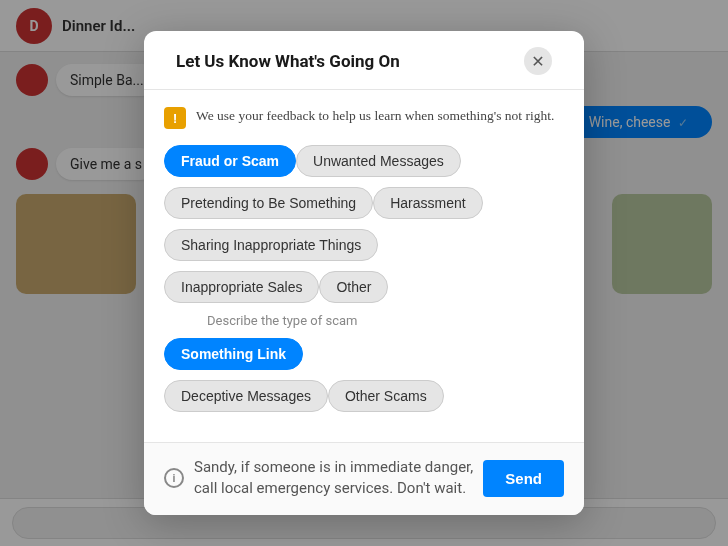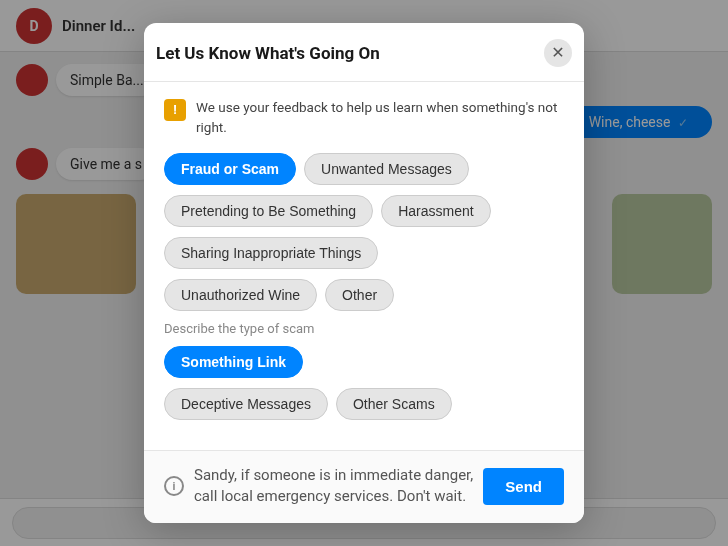--- a/index.html
+++ b/index.html
@@ -168,21 +168,21 @@
       max-width: 95vw;
       box-shadow: 0 8px 40px rgba(0,0,0,0.25);
       overflow: hidden;
       position: relative;
     }
 
     .modal-header {
       display: flex;
       align-items: center;
       justify-content: space-between;
-      padding: 16px 12px 14px;
+      padding: 16px 32px 14px;
       border-bottom: 1px solid #e5e5e5;
     }
 
     .modal-title {
       font-size: 17px;
       font-weight: 700;
       color: #1a1a1a;
     }
 
     .close-btn {
@@ -222,26 +222,27 @@
       font-weight: bold;
       font-size: 13px;
       flex-shrink: 0;
       margin-top: 1px;
     }
 
     .info-text {
       font-size: 13.5px;
       color: #444;
       line-height: 1.45;
+      font-family: Liberation Serif, serif;
     }
 
     .tag-group {
       display: flex;
       flex-wrap: wrap;
-      gap: 8px;
+      gap: 0;
       margin-bottom: 10px;
     }
 
     .tag {
       border: 1.5px solid #ccc;
       border-radius: 20px;
       padding: 7px 16px;
       font-size: 14px;
       color: #333;
       background: #e5e5e5;
@@ -255,20 +256,21 @@
       border-color: #0084ff;
       color: white;
       font-weight: 600;
     }
 
     .section-label {
       font-size: 13px;
       color: #888;
       margin-bottom: 10px;
       margin-top: 6px;
+      margin-left: 43px;
     }
 
     .modal-footer {
       display: flex;
       align-items: center;
       gap: 10px;
       padding: 14px 20px 16px;
       border-top: 1px solid #e5e5e5;
       background: #fafafa;
     }
@@ -363,21 +365,21 @@
       <div class="tag-group">
         <button class="tag">Pretending to Be Something</button>
         <button class="tag">Harassment</button>
       </div>
 
       <div class="tag-group">
         <button class="tag">Sharing Inappropriate Things</button>
       </div>
 
       <div class="tag-group">
-        <button class="tag">Unauthorized Wine</button>
+        <button class="tag">Inappropriate Sales</button>
         <button class="tag">Other</button>
       </div>
 
       <div class="section-label">Describe the type of scam</div>
 
       <div class="tag-group">
         <button class="tag active">Something Link</button>
       </div>
 
       <div class="tag-group">

